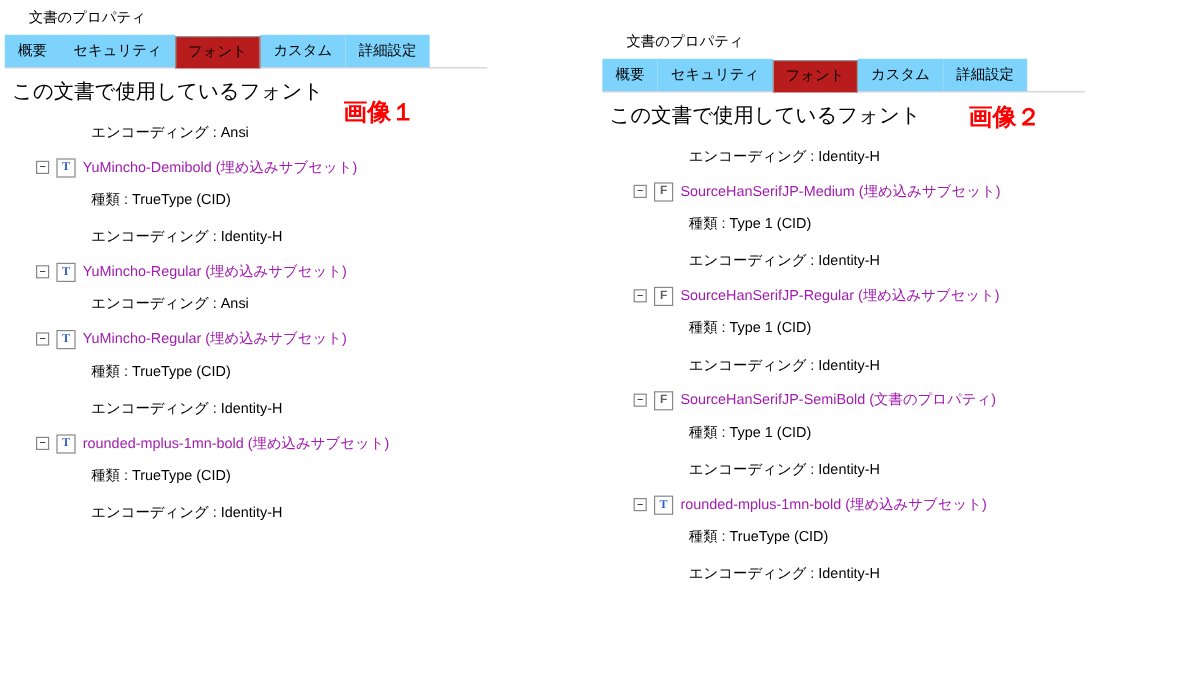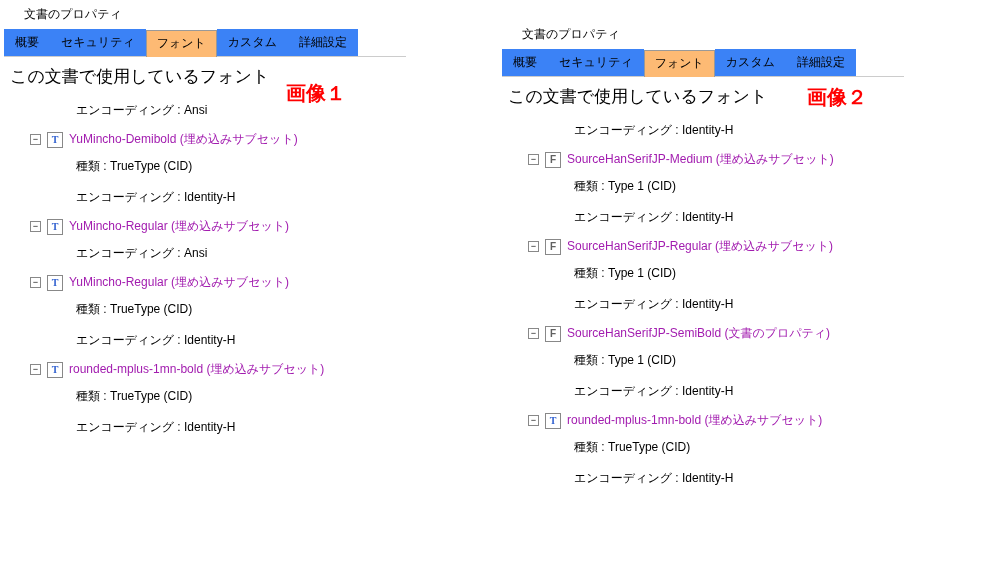--- a/index.html
+++ b/index.html
@@ -30,26 +30,26 @@
       height: 26px;
       align-items: flex-end;
     }
     .tab {
       padding: 4px 10px 5px 10px;
       border: 1px solid transparent;
       border-bottom: none;
       cursor: default;
       font-size: 12px;
       color: #000;
-      background: #3b82f6;
+      background: #7dd3fc;
       position: relative;
     }
     .tab.active {
       border-color: #999;
-      background: #fdba74;
+      background: #b91c1c;
       z-index: 1;
       bottom: -1px;
     }
     .content-area {
       padding: 8px 10px;
     }
     .section-label {
       font-size: 17px;
       margin-bottom: 8px;
       color: #000;

